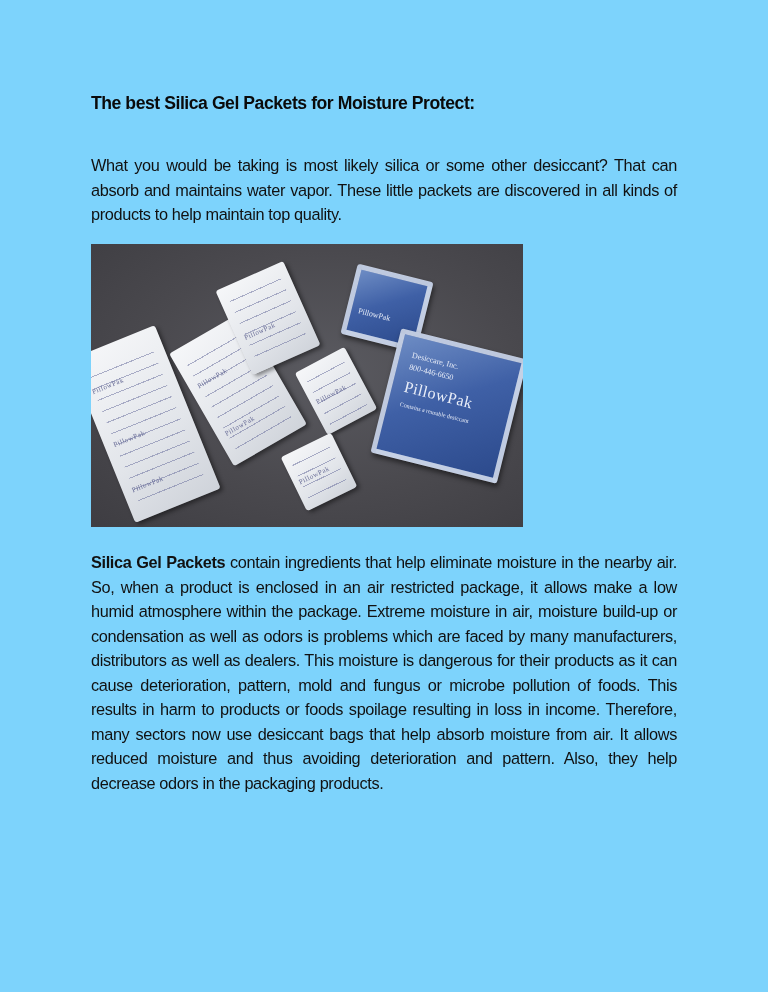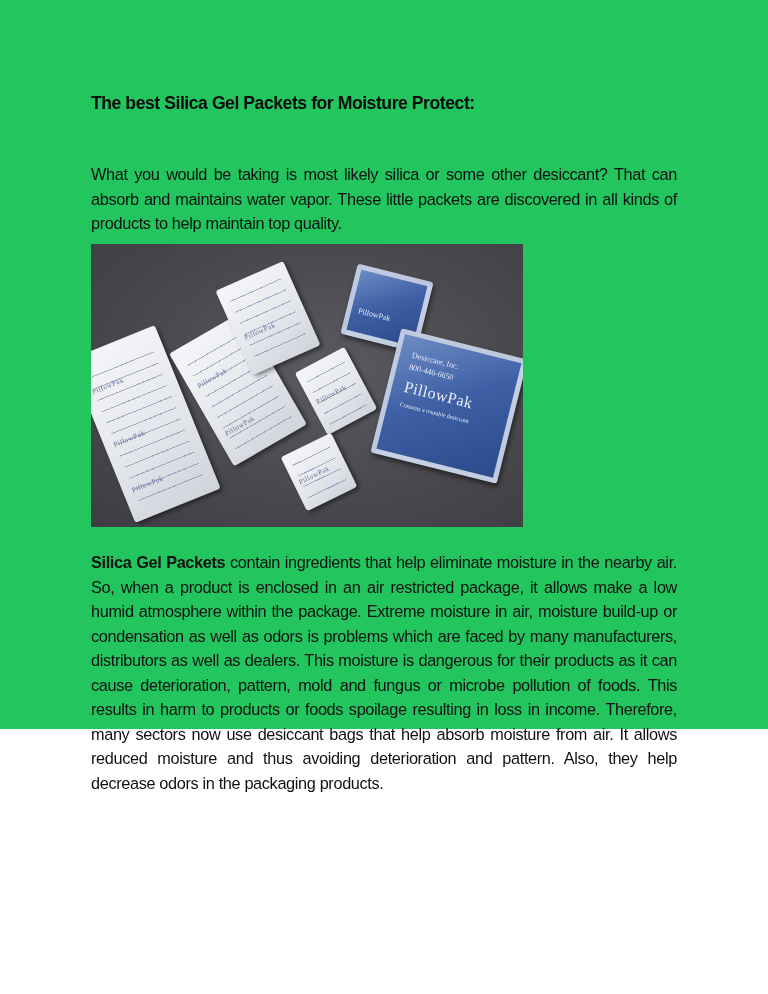--- a/index.html
+++ b/index.html
@@ -1,28 +1,28 @@
 <!DOCTYPE html>
 <html><head>
 <meta charset="utf-8">
 <style>
   html, body { margin: 0; padding: 0; background: #ffffff; }
   body { width: 768px; height: 994px; position: relative; overflow: hidden;
          font-family: "Liberation Sans", sans-serif; color: #111; }
-  .page { position: absolute; left: 0; top: 0; width: 768px; height: 729px; background: #22c55e; }
+  .page { position: absolute; left: 0; top: 0; width: 768px; height: 992px; background: #7dd3fc; }
 
   .title { position: absolute; left: 91px; top: 93px; width: 600px;
            font-family: "Liberation Sans", sans-serif; font-weight: bold;
            font-size: 17.6px; letter-spacing: -0.45px; color: #0a0a0a; white-space: nowrap; }
 
   .para { position: absolute; left: 91px; width: 586px;
           font-family: "Liberation Sans", sans-serif; font-size: 16.3px;
           line-height: 24.5px; text-align: justify; color: #111;
           letter-spacing: -0.35px; }
-  .para.intro { top: 162px; }
+  .para.intro { top: 153px; }
   .para.body { top: 550px; }
   .para b { font-weight: bold; margin-top: 25px; }
 
   
   .photo { position: absolute; left: 91px; top: 244px; width: 432px; height: 283px;
            overflow: hidden;
            background: radial-gradient(ellipse at 55% 45%, #5a5a60 0%, #4a494e 55%, #3e3d42 100%); }
   .pk { position: absolute; background: linear-gradient(160deg, #f6f7f9 0%, #e2e5ea 60%, #cfd3da 100%);
         border-radius: 3px; box-shadow: 2px 3px 4px rgba(0,0,0,0.45); }
   .pk::before { content: ""; position: absolute; left: 12%; right: 12%; top: 10%; bottom: 10%;

